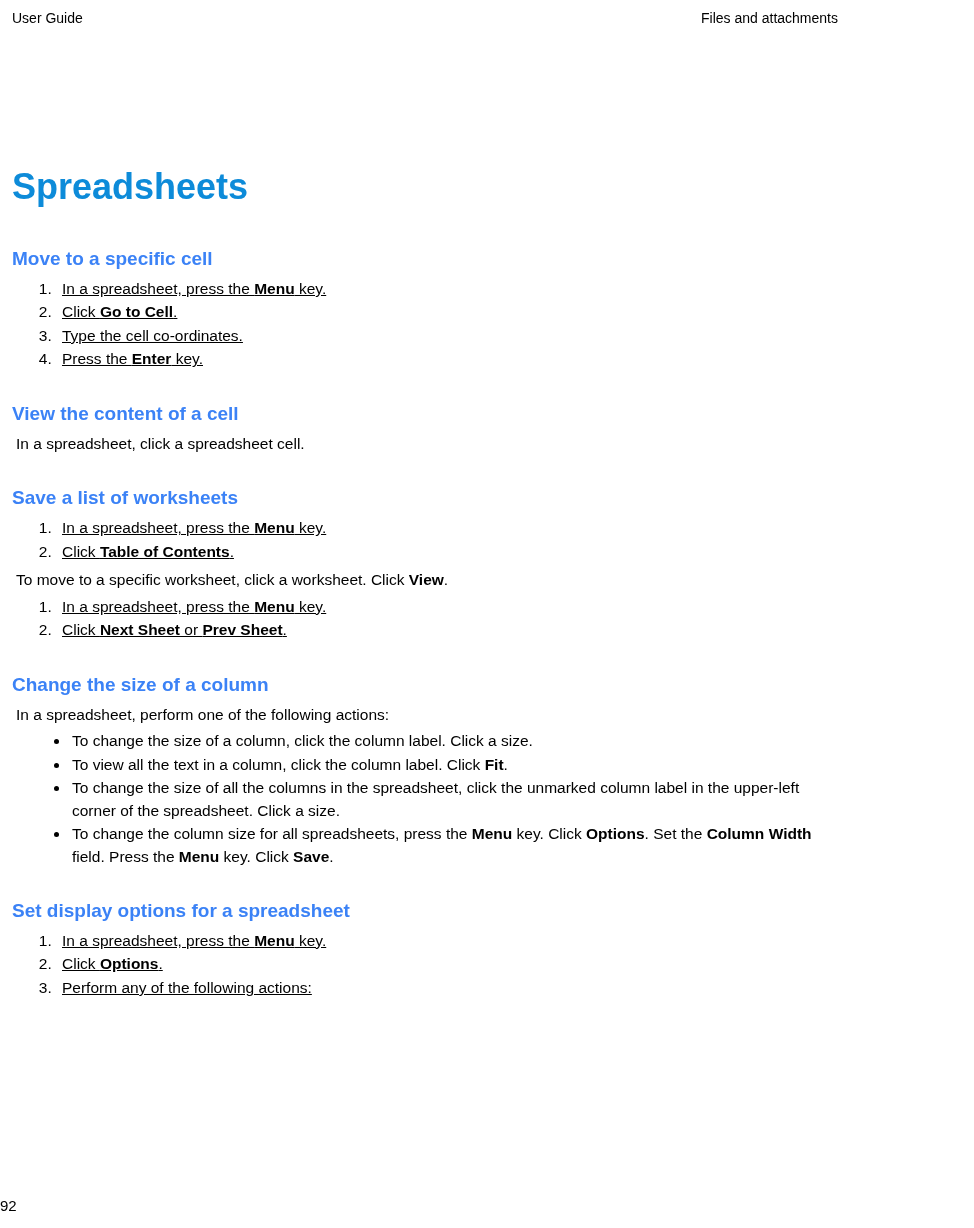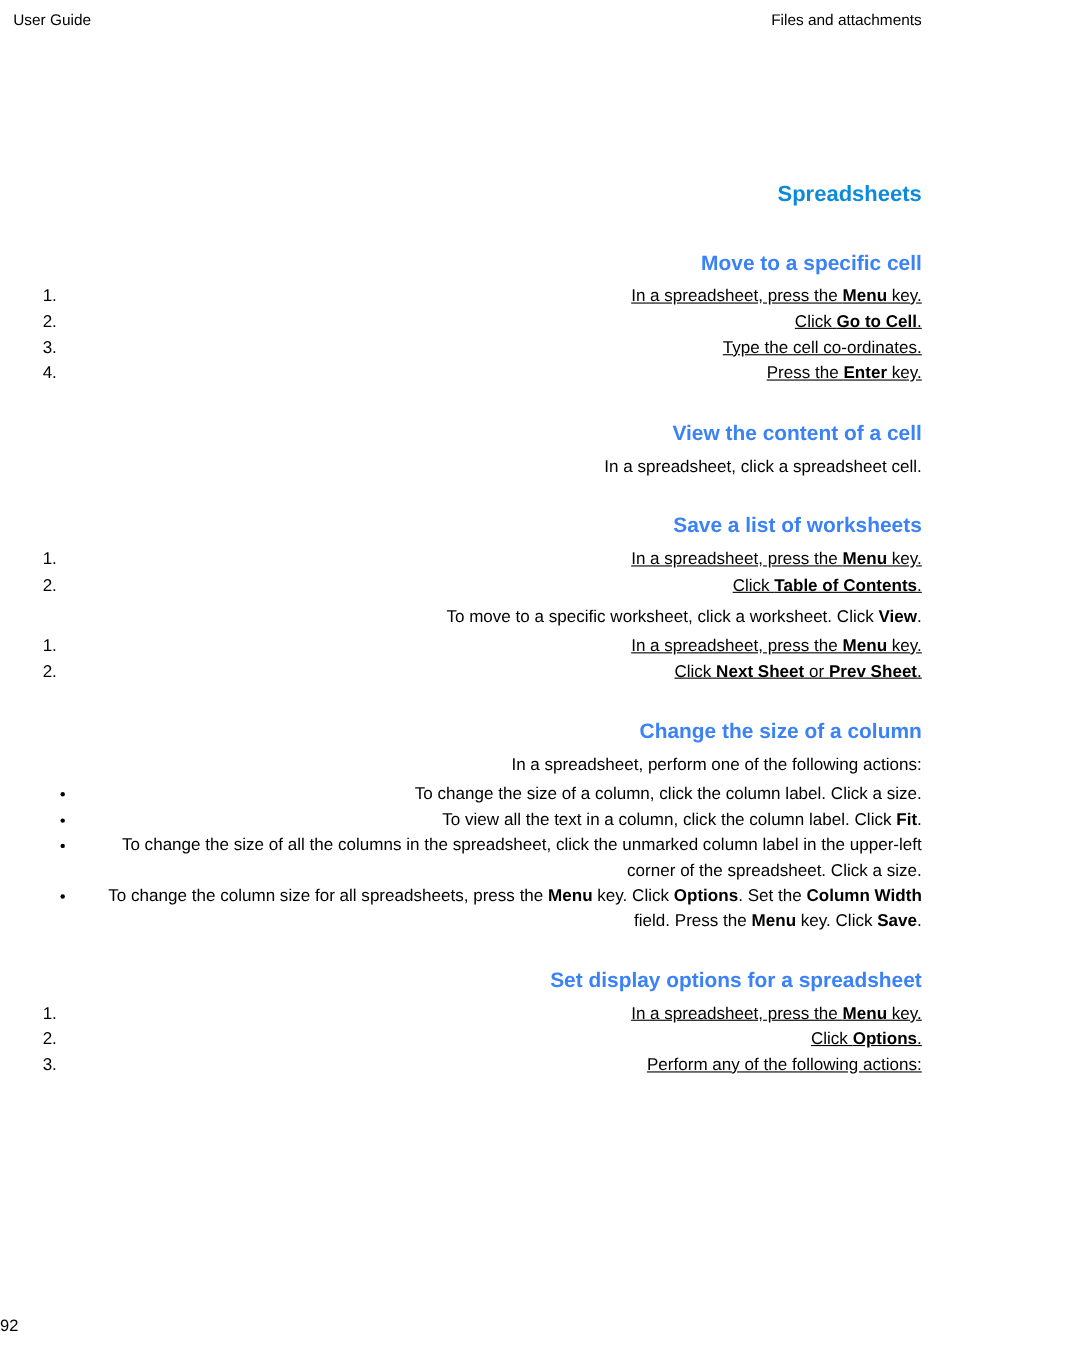--- a/index.html
+++ b/index.html
@@ -9,34 +9,33 @@
     background: #ffffff;
     font-family: "Segoe UI", "Helvetica Neue", Arial, sans-serif;
     color: #000000;
   }
   .page {
     width: 844px;
     height: 1228px;
     position: relative;
     box-sizing: border-box;
     padding: 10px 0 2px 0;
-    text-align: right;
   }
   .header {
     display: flex;
     justify-content: space-between;
     font-size: 14px;
     padding: 0 6px 0 12px;
   }
   .content {
     padding: 140px 6px 0 12px;
   }
   h1.section-title {
     color: #0d8bd9;
-    font-size: 20px;
+    font-size: 36px;
     font-weight: 700;
     margin: 0 0 40px 0;
   }
   h2.subsection-title {
     color: #3b82f6;
     font-size: 19px;
     font-weight: 700;
     margin: 32px 0 8px 0;
   }
   ol {

